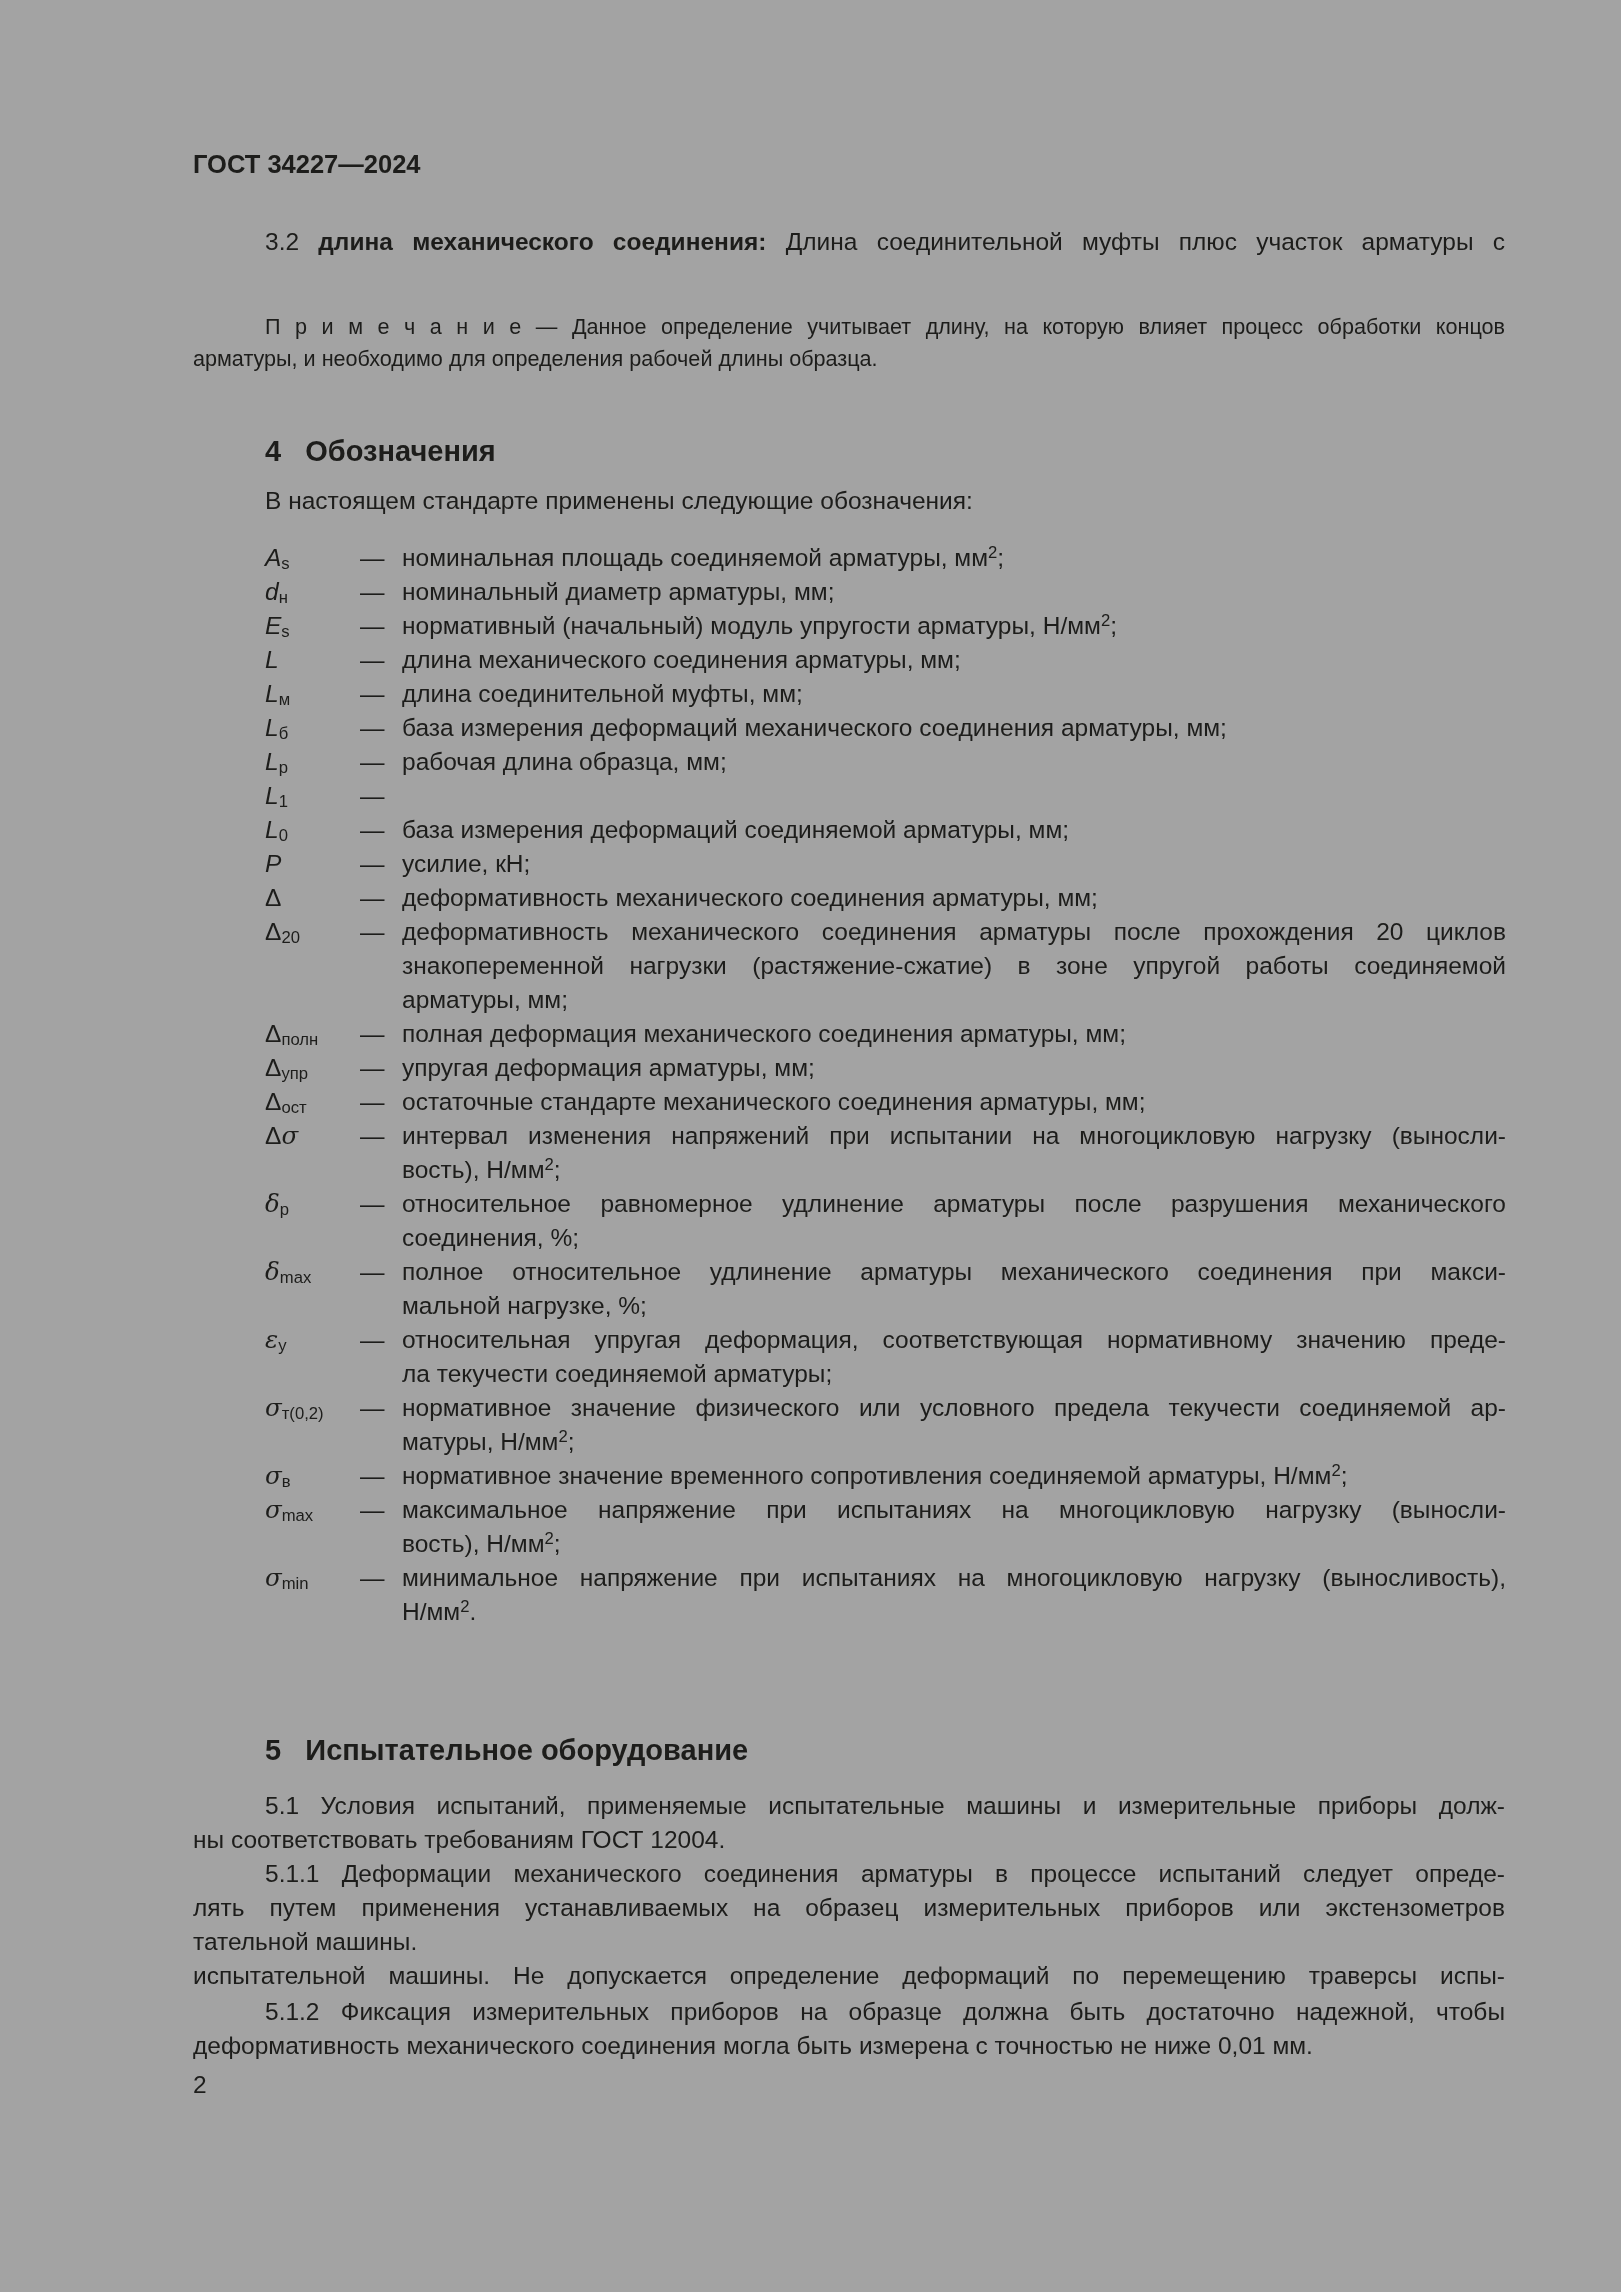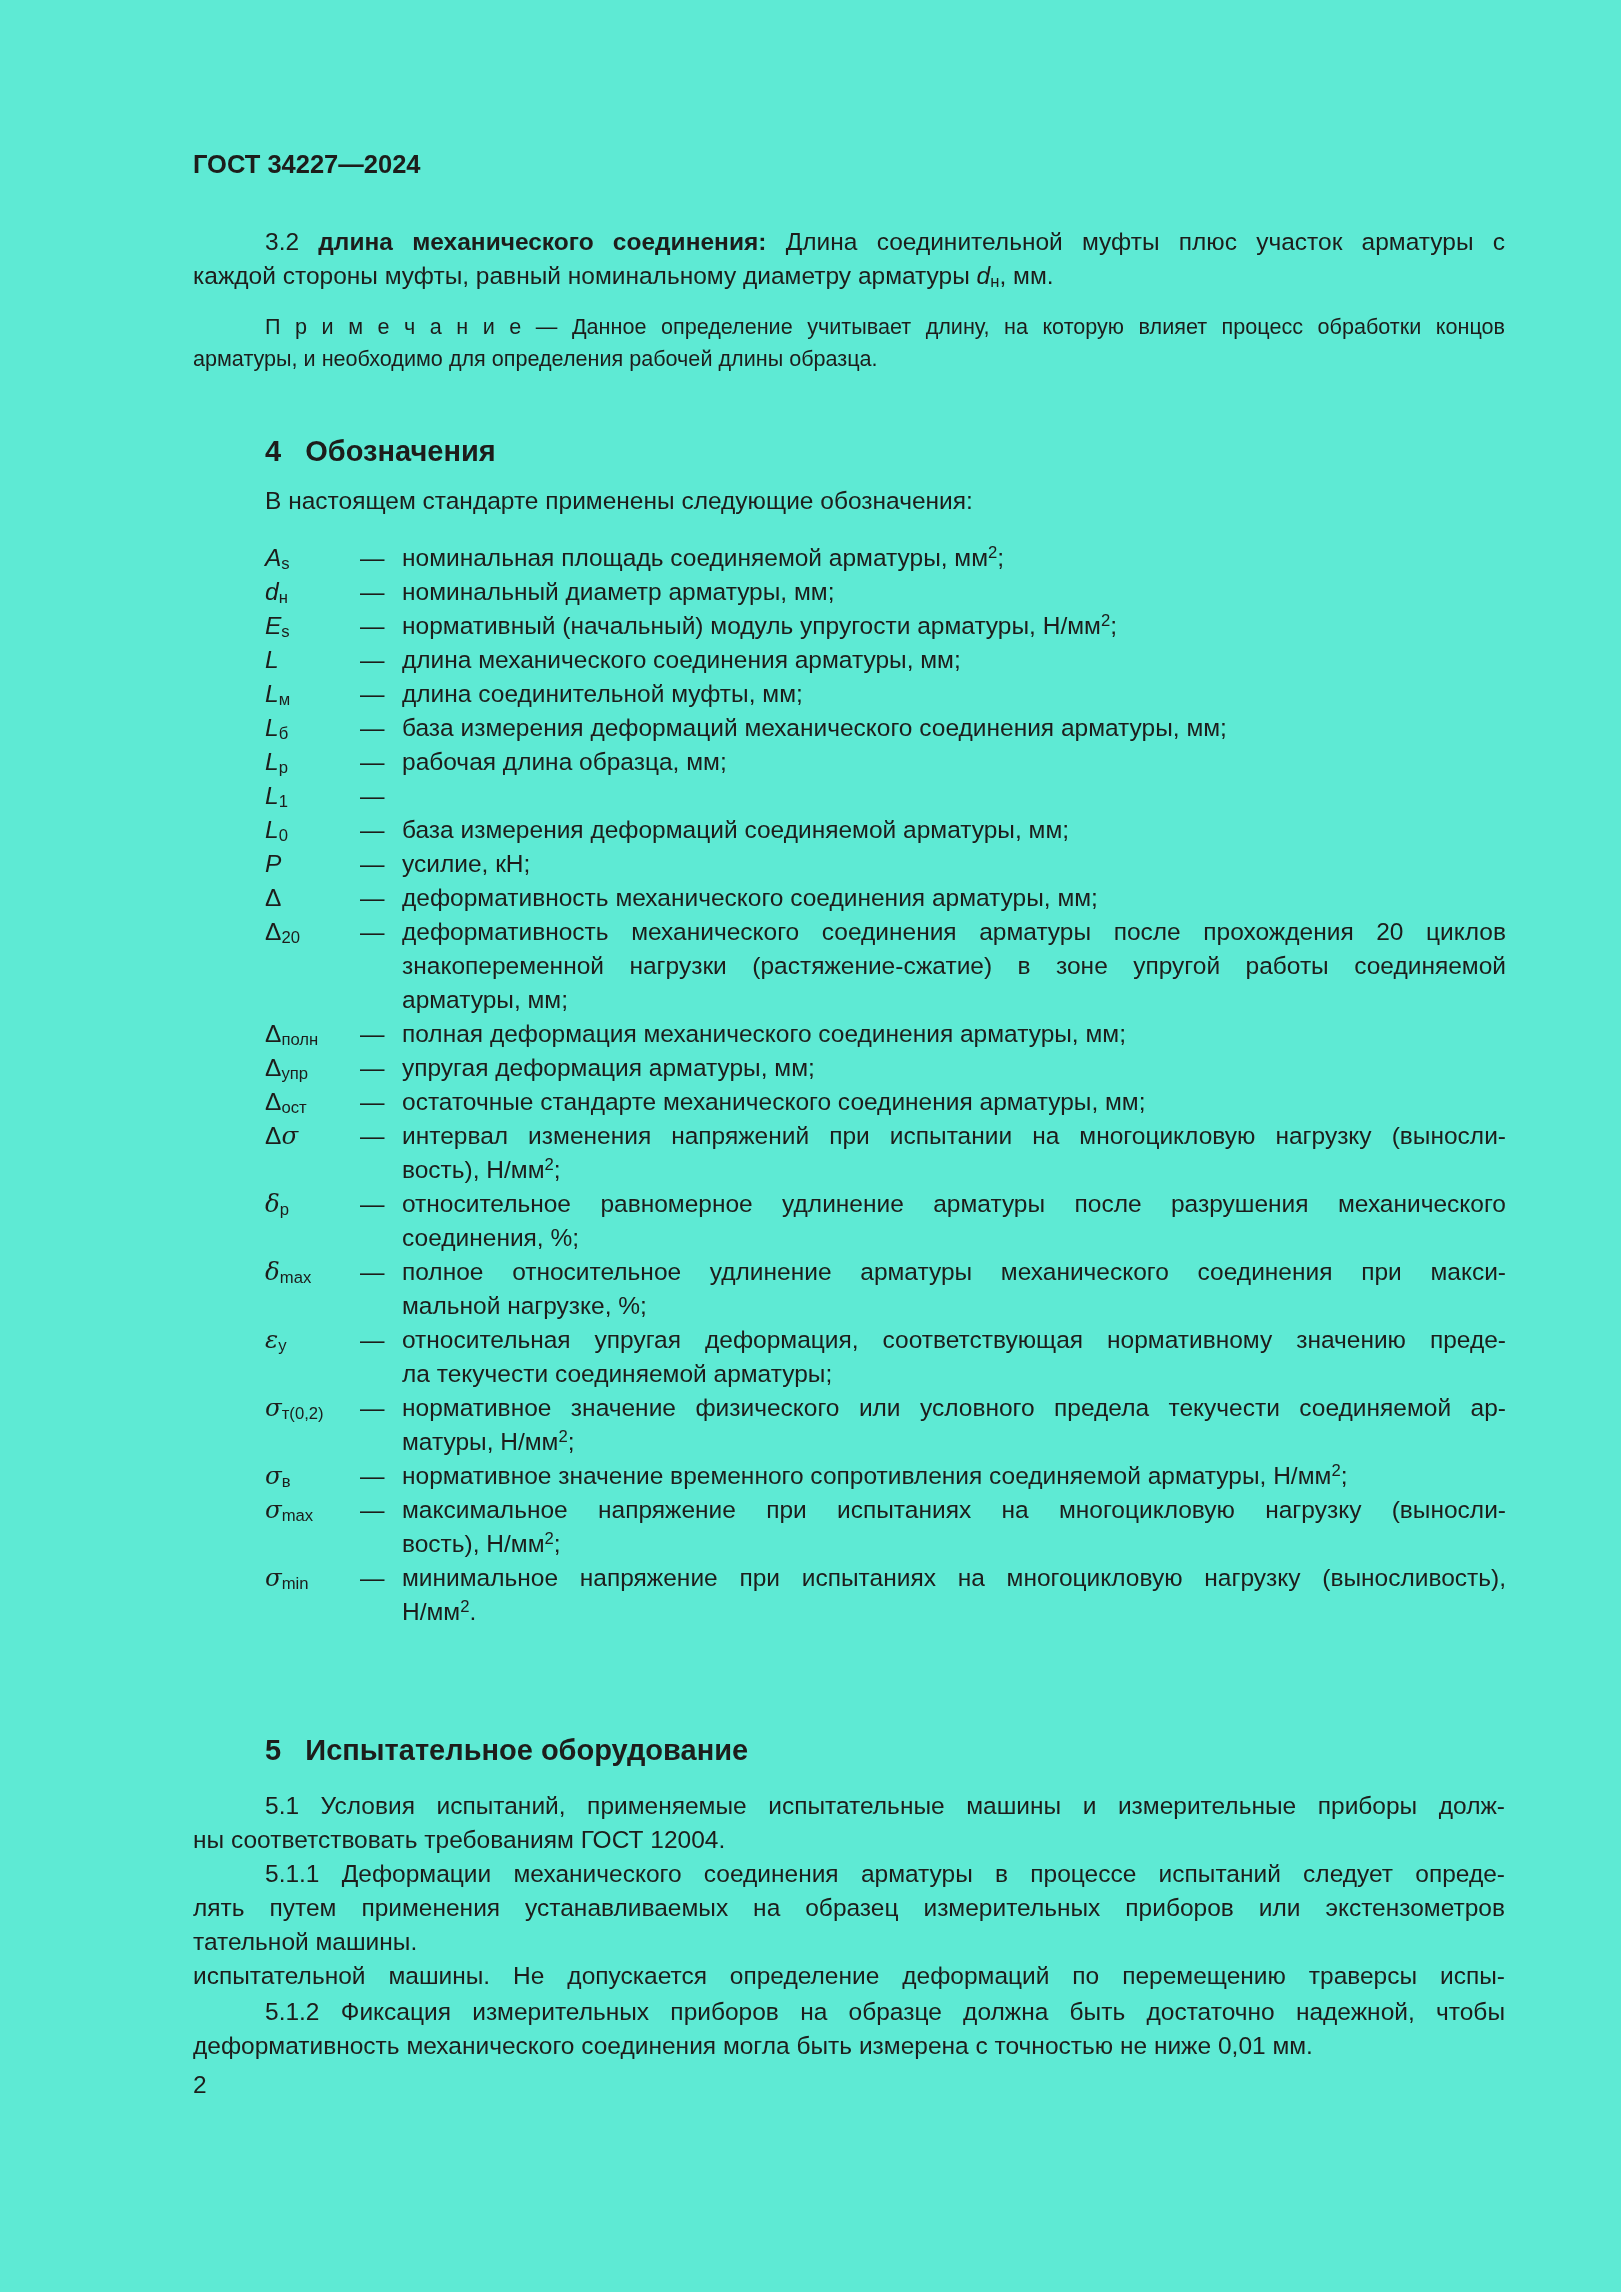--- a/index.html
+++ b/index.html
@@ -1,20 +1,20 @@
 <!DOCTYPE html>
 <html lang="ru"><head>
 <meta charset="utf-8">
 <style>
   html,body{margin:0;padding:0;}
   body{background:#ffffff;}
   .page{
     position:relative;
     width:1621px;height:2293px;
-    background:#5eead4;
+    background:#a3a3a3;
     color:#1d1d1b;
     font-family:"Liberation Sans",sans-serif;
     font-size:24.5px;
     line-height:34px;
   }
   .abs{position:absolute;}
   .w-body{width:1312px;}
   .doc-header{font-weight:bold;font-size:25.5px;}
   .heading{font-weight:bold;font-size:29px;line-height:39px;white-space:pre-wrap;}
   .ln{min-height:34px;}
@@ -39,21 +39,20 @@
 </style>
 </head>
 <body>
 
 <div class="page">
 
   <div class="abs doc-header" style="left:193px;top:147px;">ГОСТ 34227—2024</div>
 
   <div class="abs w-body" style="left:193px;top:225px;">
     <div class="ln jl ind">3.2  <b>длина механического соединения:</b>  Длина соединительной муфты плюс участок арматуры с</div>
-    <div class="ln">каждой стороны муфты, равный номинальному диаметру арматуры <i>d</i><sub>н</sub>, мм.</div>
   </div>
 
   <div class="abs w-body note" style="left:193px;top:311px;">
     <div class="ln jl ind">П р и м е ч а н и е   — Данное определение учитывает длину, на которую влияет процесс обработки концов</div>
     <div class="ln">арматуры, и необходимо для определения рабочей длины образца.</div>
   </div>
 
   <div class="abs heading" style="left:265px;top:432px;">4   Обозначения</div>
 
   <div class="abs" style="left:265px;top:484px;text-align:right;">В настоящем стандарте применены следующие обозначения:</div>

